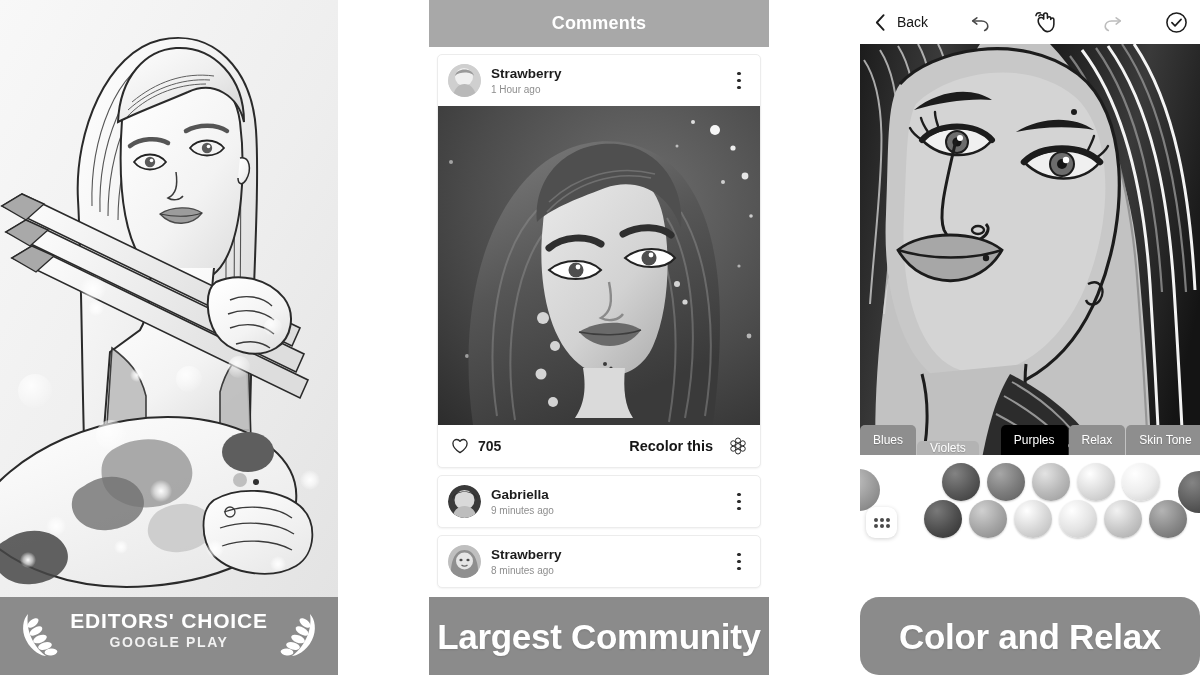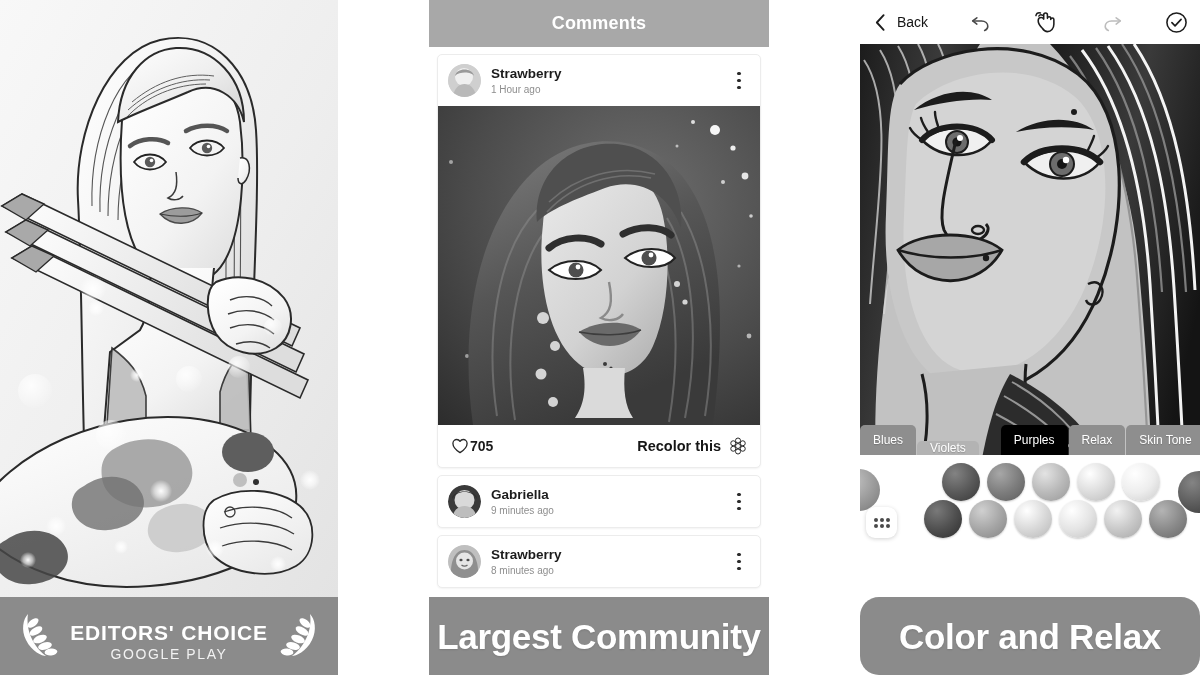--- a/index.html
+++ b/index.html
@@ -64,29 +64,29 @@
     background: radial-gradient(circle, rgba(255,255,255,.98) 0%, rgba(255,255,255,.55) 40%, rgba(255,255,255,0) 72%);
     pointer-events: none;
   }
   .bokeh {
     position: absolute; border-radius: 50%;
     background: radial-gradient(circle at 38% 34%, rgba(255,255,255,.85), rgba(255,255,255,.20) 62%, rgba(255,255,255,0) 78%);
     pointer-events: none;
   }
 
   .ec-badge {
-    display: flex; align-items: flex-end; justify-content: center; gap: 6px;
+    display: flex; align-items: flex-start; justify-content: center; gap: 6px;
   }
   .ec-text { text-align: center; line-height: 1.08; }
   .ec-title {
     font-size: 21px; font-weight: 700; color: #ffffff;
     letter-spacing: .8px;
   }
   .ec-sub {
-    font-size: 14px; font-weight: 400; color: #f2f2f2;
+    font-size: 14px; font-weight: 700; color: #f2f2f2;
     letter-spacing: 1.6px; margin-top: 2px;
   }
   .laurel { width: 44px; height: 52px; display: block; }
 
   
   #panel-community { width: 340px; background: #ffffff; }
   .c-header {
     height: 47px; background: #a8a8a8;
     display: flex; align-items: center; justify-content: center;
   }
@@ -127,21 +127,21 @@
   .kebab i { width: 3.5px; height: 3.5px; border-radius: 50%; background: #2b2b2b; display: block; }
 
   .post-image {
     width: 100%; height: 319px; display: block; position: relative;
     background: #4a4a4a; overflow: hidden;
   }
   .post-image svg { width: 100%; height: 100%; display: block; }
 
   .post-actions {
     display: flex; align-items: center;
-    padding: 11px 12px; gap: 0; text-align: center;
+    padding: 11px 12px; gap: 8px; text-align: center;
   }
   .like-count { font-size: 14px; font-weight: 600; color: #1c1c1c; }
   .spacer { flex: 1 1 auto; }
   .recolor-label { font-size: 14.5px; font-weight: 700; color: #161616; }
   .icon-heart { width: 20px; height: 20px; display: block; }
   .icon-flower { width: 20px; height: 20px; display: block; margin-left: 7px; }
 
   .comment-body {
     font-size: 14px; color: #1c1c1c;
     padding: 0 12px 11px 52px; margin-top: -3px;

